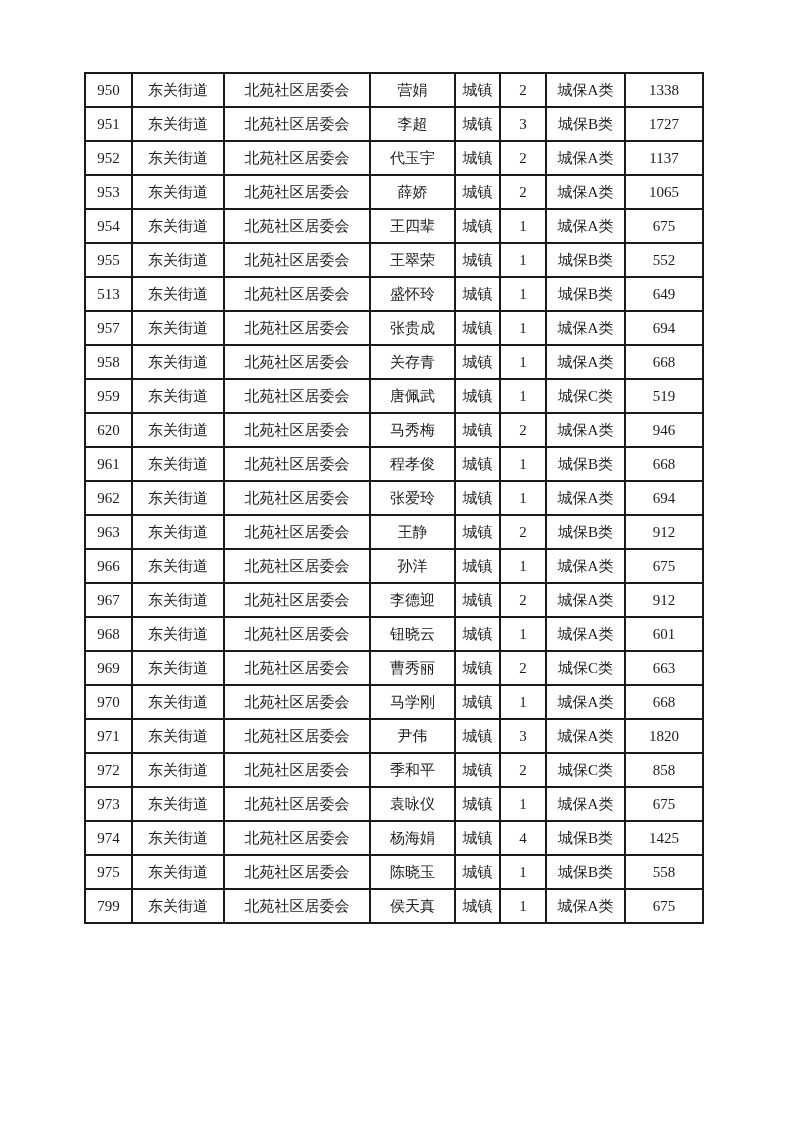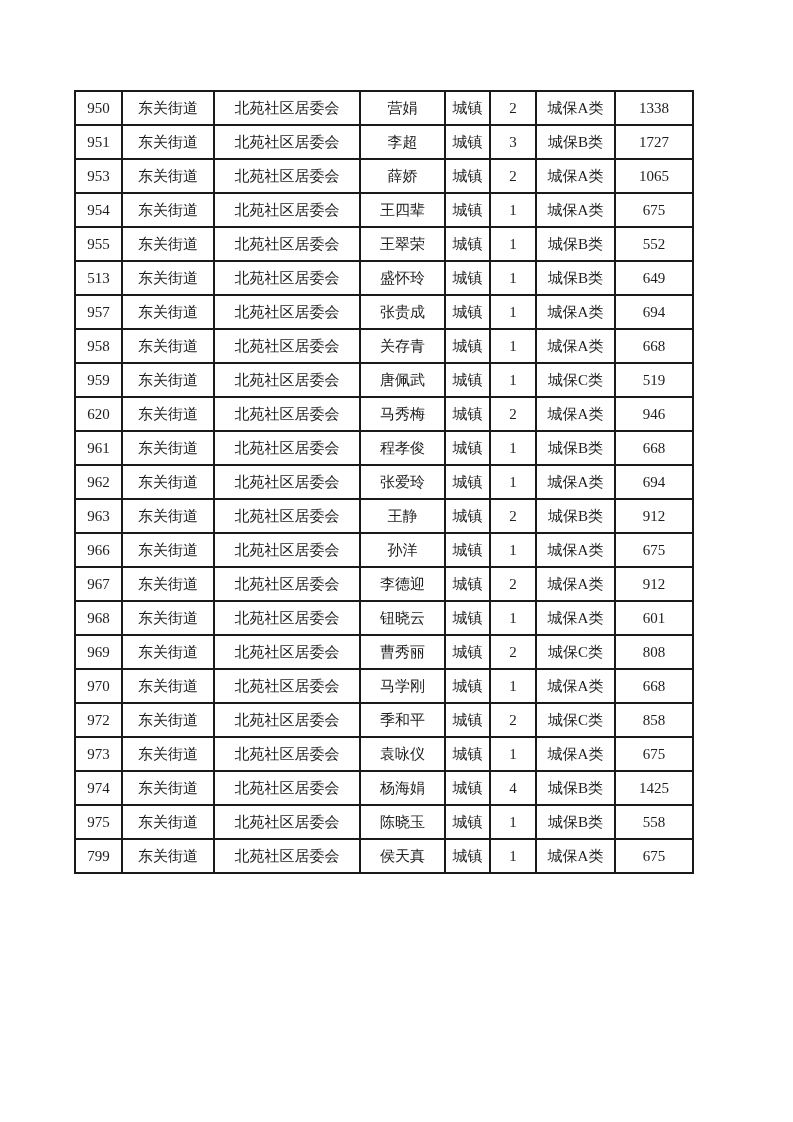--- a/index.html
+++ b/index.html
@@ -15,26 +15,25 @@
     color: #1c1c1c;
   }
   .page {
     position: absolute;
     left: 0; top: 0;
     width: 793px; height: 1122px;
     background: #ffffff;
   }
   table.roster {
     position: absolute;
-    left: 74px;
+    left: 84px;
     top: 72px;
     width: 618px;
     border-collapse: collapse;
     table-layout: fixed;
-    margin-top: 18px;
   }
   table.roster td {
     border: 2px solid #1a1a1a;
     height: 32px;
     padding: 0;
     text-align: center;
     vertical-align: middle;
     font-size: 15px;
     line-height: 32px;
     overflow: hidden;
@@ -79,20 +78,30 @@
     <td>951</td>
     <td>东关街道</td>
     <td>北苑社区居委会</td>
     <td>李超</td>
     <td>城镇</td>
     <td>3</td>
     <td>城保B类</td>
     <td>1727</td>
   </tr>
         <tr>
+    <td>952</td>
+    <td>东关街道</td>
+    <td>北苑社区居委会</td>
+    <td>代玉宇</td>
+    <td>城镇</td>
+    <td>2</td>
+    <td>城保A类</td>
+    <td>1137</td>
+  </tr>
+        <tr>
     <td>953</td>
     <td>东关街道</td>
     <td>北苑社区居委会</td>
     <td>薛娇</td>
     <td>城镇</td>
     <td>2</td>
     <td>城保A类</td>
     <td>1065</td>
   </tr>
         <tr>
@@ -226,31 +235,41 @@
     <td>601</td>
   </tr>
         <tr>
     <td>969</td>
     <td>东关街道</td>
     <td>北苑社区居委会</td>
     <td>曹秀丽</td>
     <td>城镇</td>
     <td>2</td>
     <td>城保C类</td>
-    <td>808</td>
+    <td>663</td>
   </tr>
         <tr>
     <td>970</td>
     <td>东关街道</td>
     <td>北苑社区居委会</td>
     <td>马学刚</td>
     <td>城镇</td>
     <td>1</td>
     <td>城保A类</td>
     <td>668</td>
+  </tr>
+        <tr>
+    <td>971</td>
+    <td>东关街道</td>
+    <td>北苑社区居委会</td>
+    <td>尹伟</td>
+    <td>城镇</td>
+    <td>3</td>
+    <td>城保A类</td>
+    <td>1820</td>
   </tr>
         <tr>
     <td>972</td>
     <td>东关街道</td>
     <td>北苑社区居委会</td>
     <td>季和平</td>
     <td>城镇</td>
     <td>2</td>
     <td>城保C类</td>
     <td>858</td>

